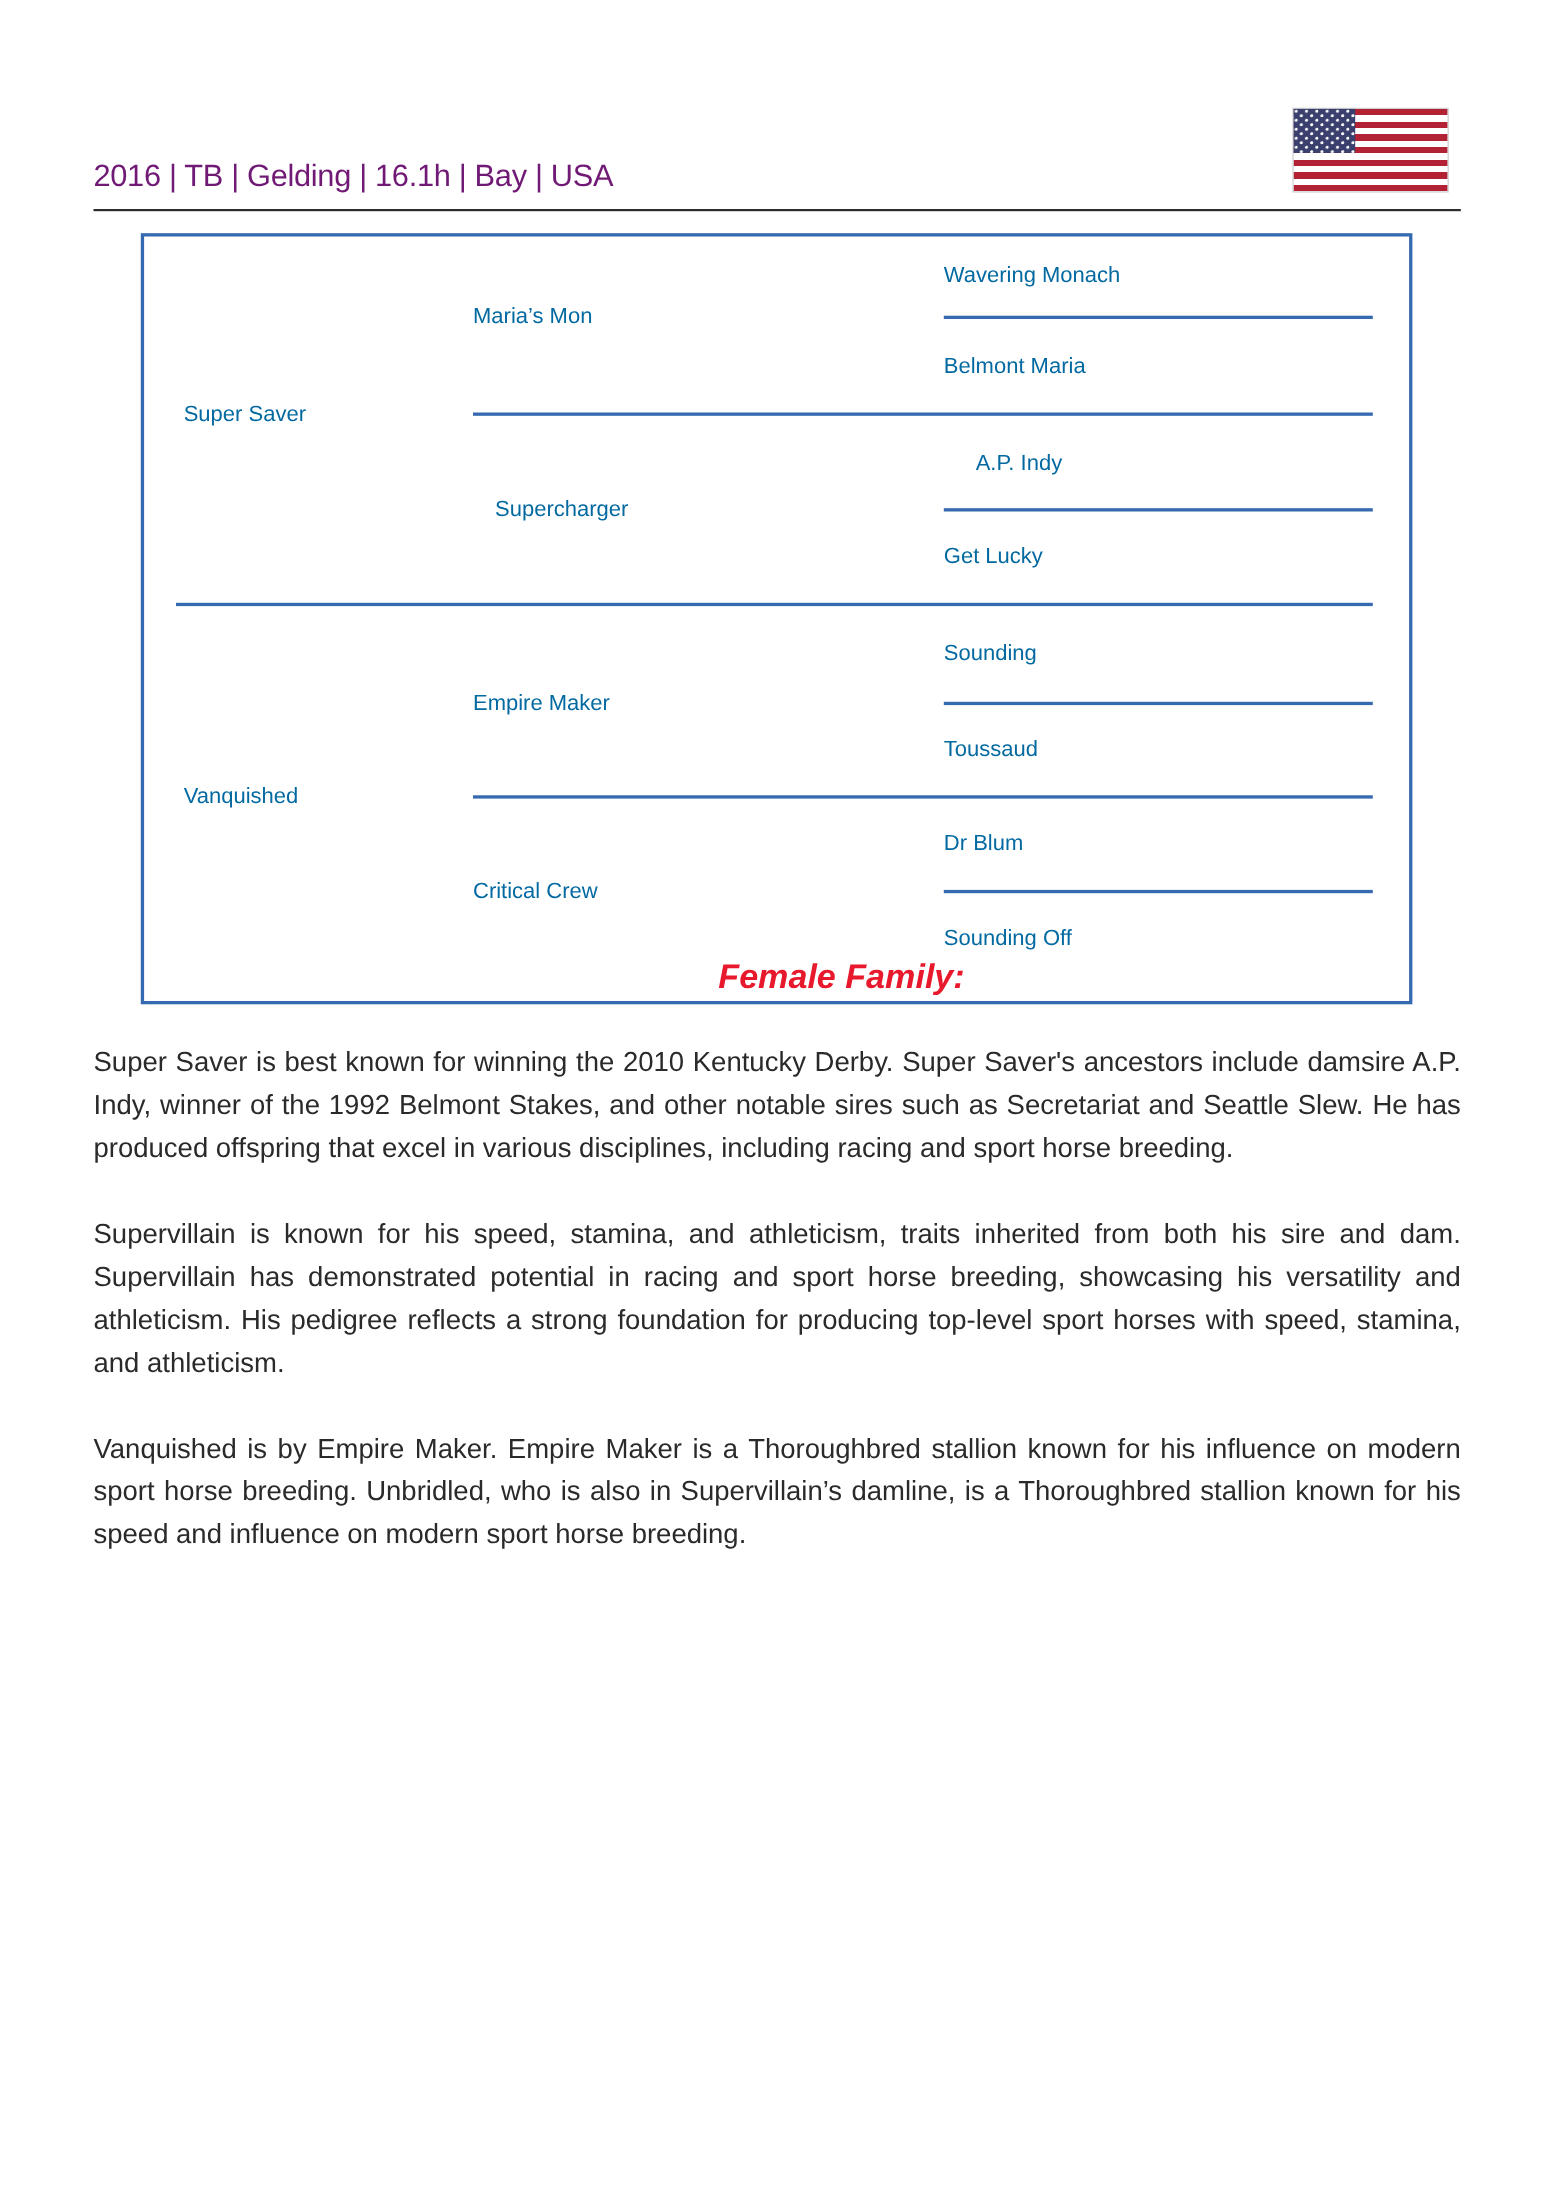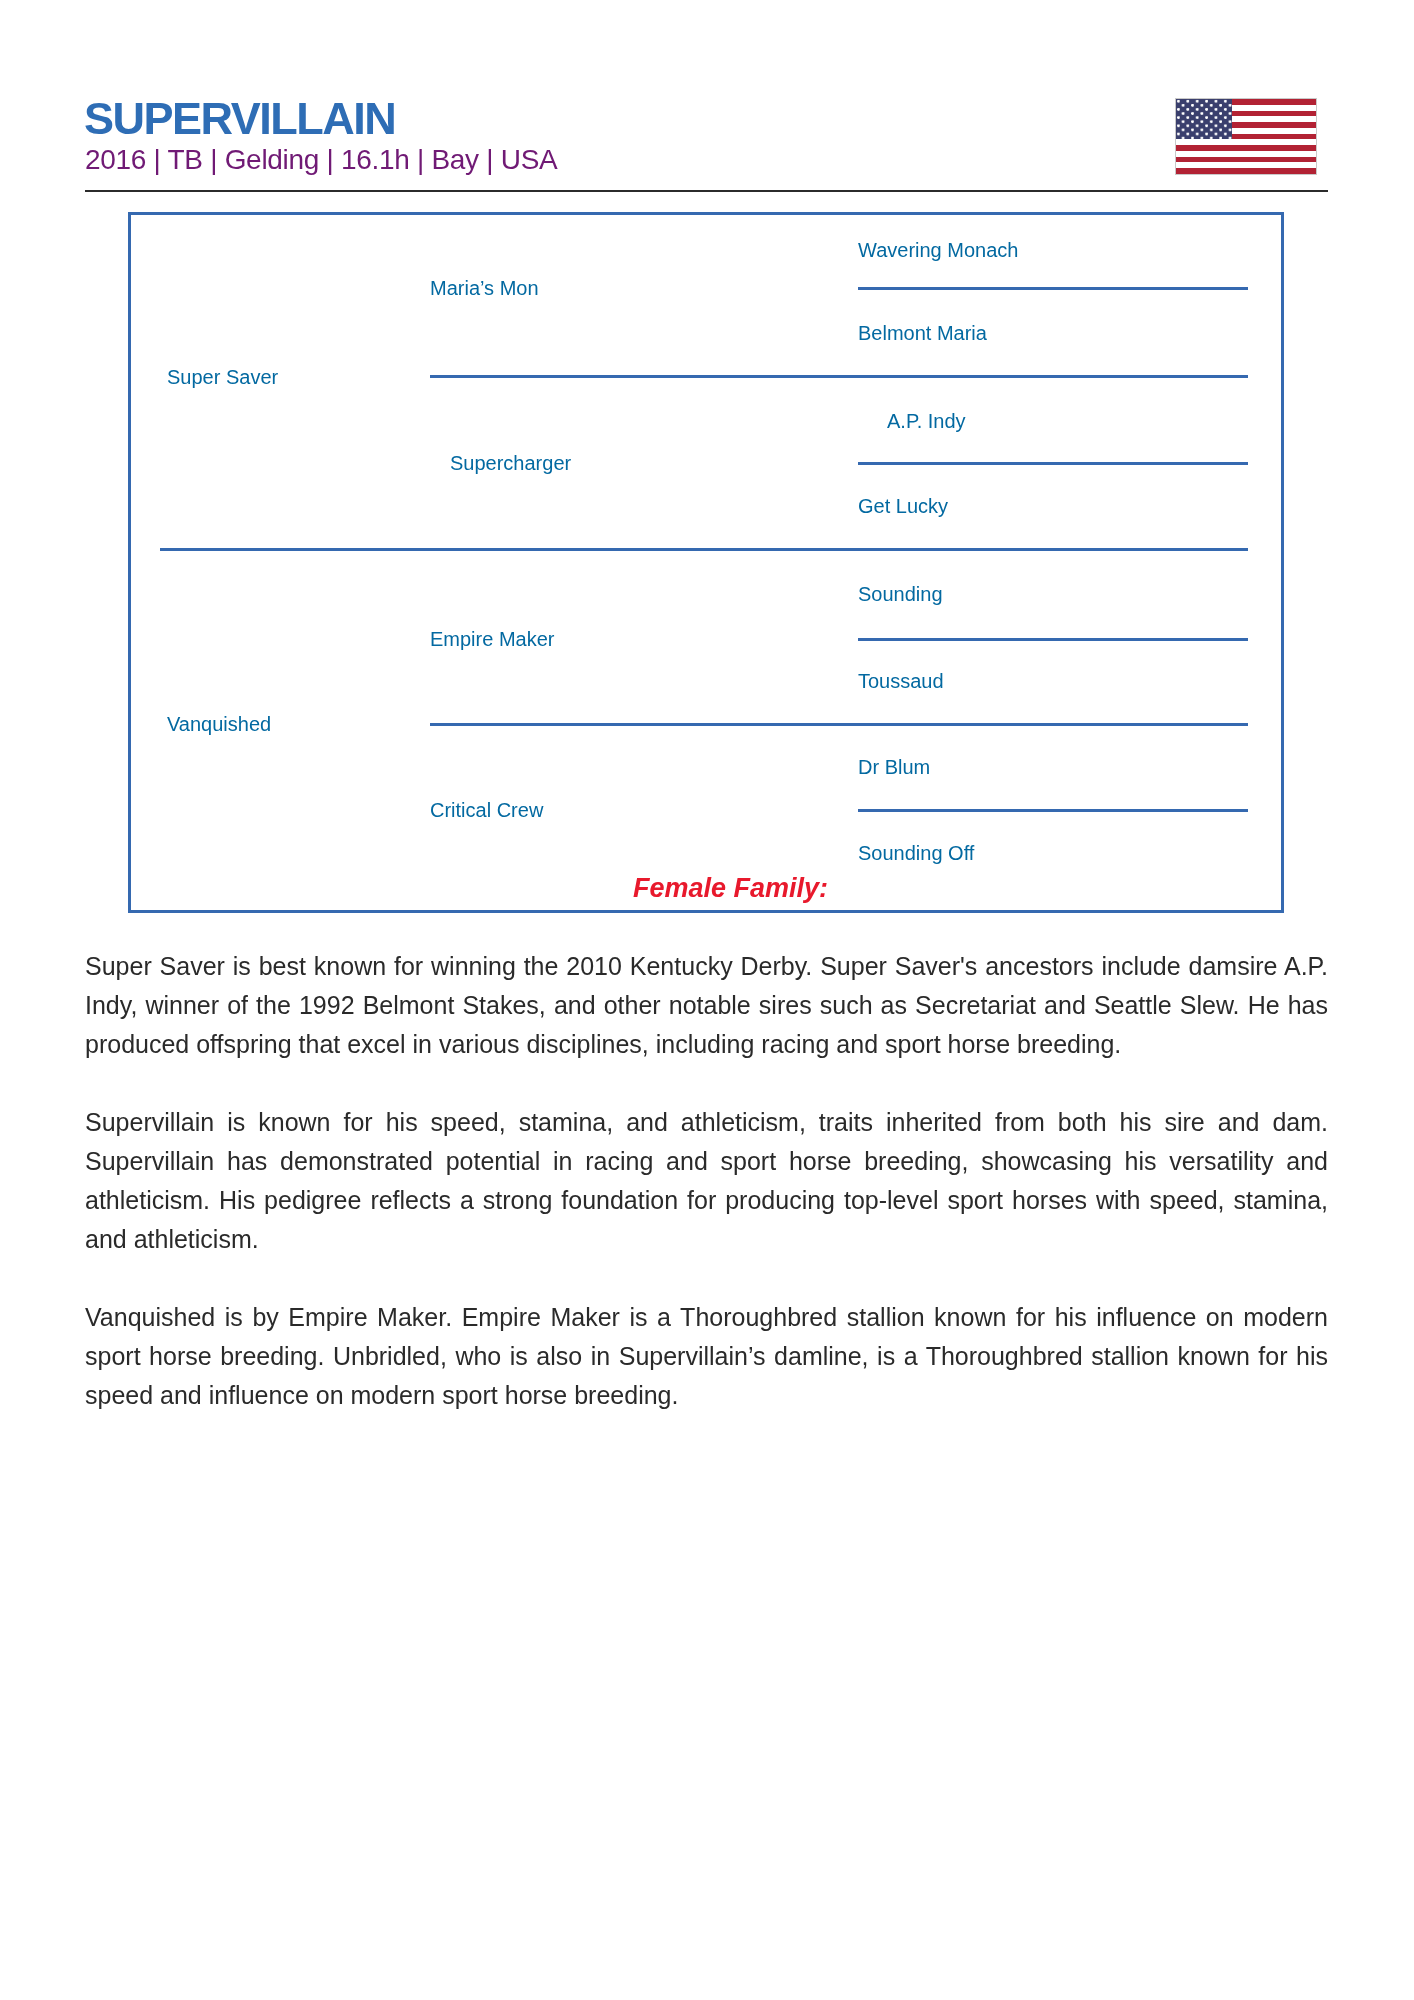--- a/index.html
+++ b/index.html
@@ -82,45 +82,45 @@
     line-height: 1.2;
   }
   .bline {
     position: absolute;
     height: 3px;
     background: #3569b0;
   }
   .female-family {
     position: absolute;
     transform: translateY(-50%);
-    font-size: 27px;
+    font-size: 31px;
     font-weight: 700;
     font-style: italic;
     color: #e8192c;
     white-space: nowrap;
+    margin-left: 20px;
   }
 
   
   .body-text {
     position: absolute;
     left: 85px; top: 947px;
     width: 1243px;
     font-size: 25px;
     line-height: 39px;
     color: #2a2a2a;
     text-align: justify;
   }
   .body-text p { margin: 0 0 39px 0; }
 </style>
 </head>
 <body>
 
 <div class="page">
 
-  <div class="page-title">SUPERVILLAIN</div>
   <div class="page-subtitle">2016 | TB | Gelding | 16.1h | Bay | USA</div>
 
   <div class="usa-flag">
     <div class="usa-flag-canton"></div>
   </div>
 
   <div class="header-divider"></div>
 
   <div class="pedigree-chart">
 

